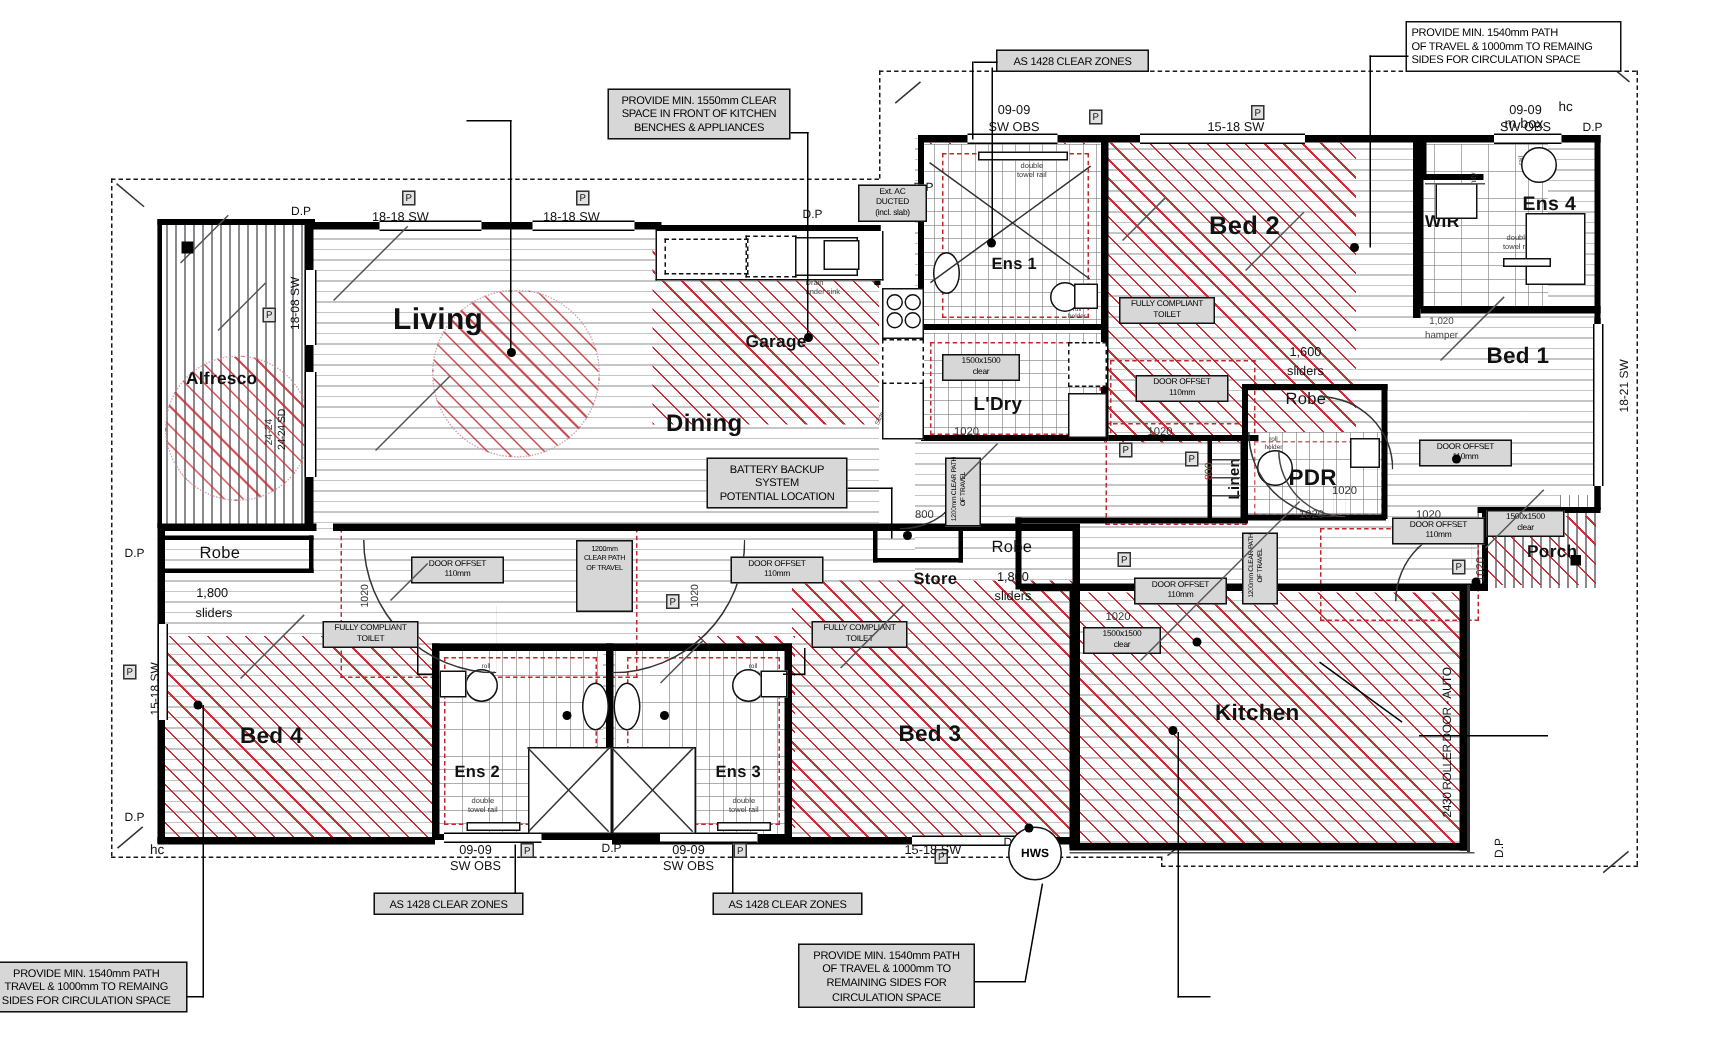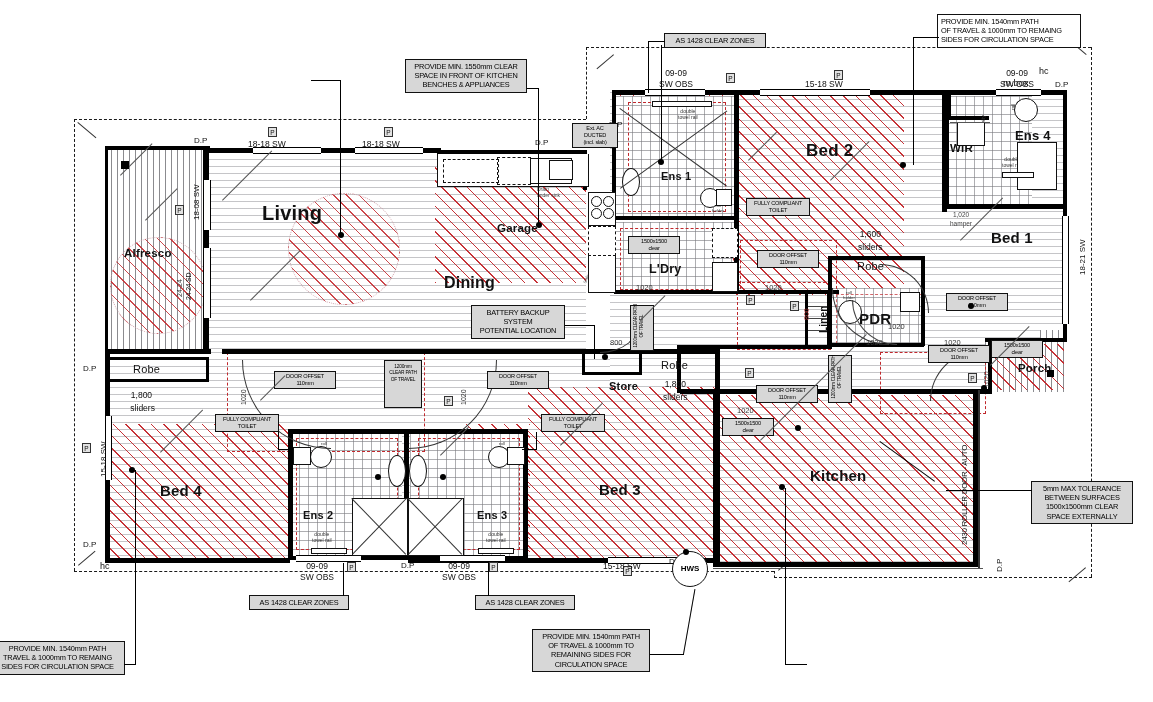--- a/index.html
+++ b/index.html
@@ -553,24 +553,20 @@
 OF TRAVEL &amp; 1000mm TO
 REMAINING SIDES FOR
 CIRCULATION SPACE</div>
   <div class="lead" style="left:650px;top:654px;width:34px;height:1px;"></div>
   <div class="lead" style="left:683px;top:654px;width:66px;height:1px;transform:rotate(-80deg);transform-origin:0 0;"></div>
 
   <div class="lead" style="left:785px;top:664px;width:22px;height:1px;"></div>
   <div class="lead" style="left:785px;top:488px;width:1px;height:177px;"></div>
   <div class="dot" style="left:779px;top:484px;"></div>
 
-  <div class="note" style="left:1031px;top:481px;width:102px;white-space:pre-line;">5mm MAX TOLERANCE
-BETWEEN SURFACES
-1500x1500mm CLEAR
-SPACE EXTERNALLY</div>
   <div class="lead" style="left:946px;top:490px;width:86px;height:1px;"></div>
   <div class="lead" style="left:880px;top:441px;width:68px;height:1px;transform:rotate(36deg);transform-origin:0 0;"></div>
 
   <div class="dot" style="left:658px;top:159px;"></div>
   <div class="dot" style="left:375px;top:474px;"></div>
   <div class="dot" style="left:440px;top:474px;"></div>
   <div class="dot" style="left:129px;top:467px;opacity:0;"></div>
   <div class="dot" style="left:602px;top:354px;opacity:0;"></div>
   <div class="dot" style="left:981px;top:385px;"></div>
   <div class="dot" style="left:683px;top:549px;"></div>

